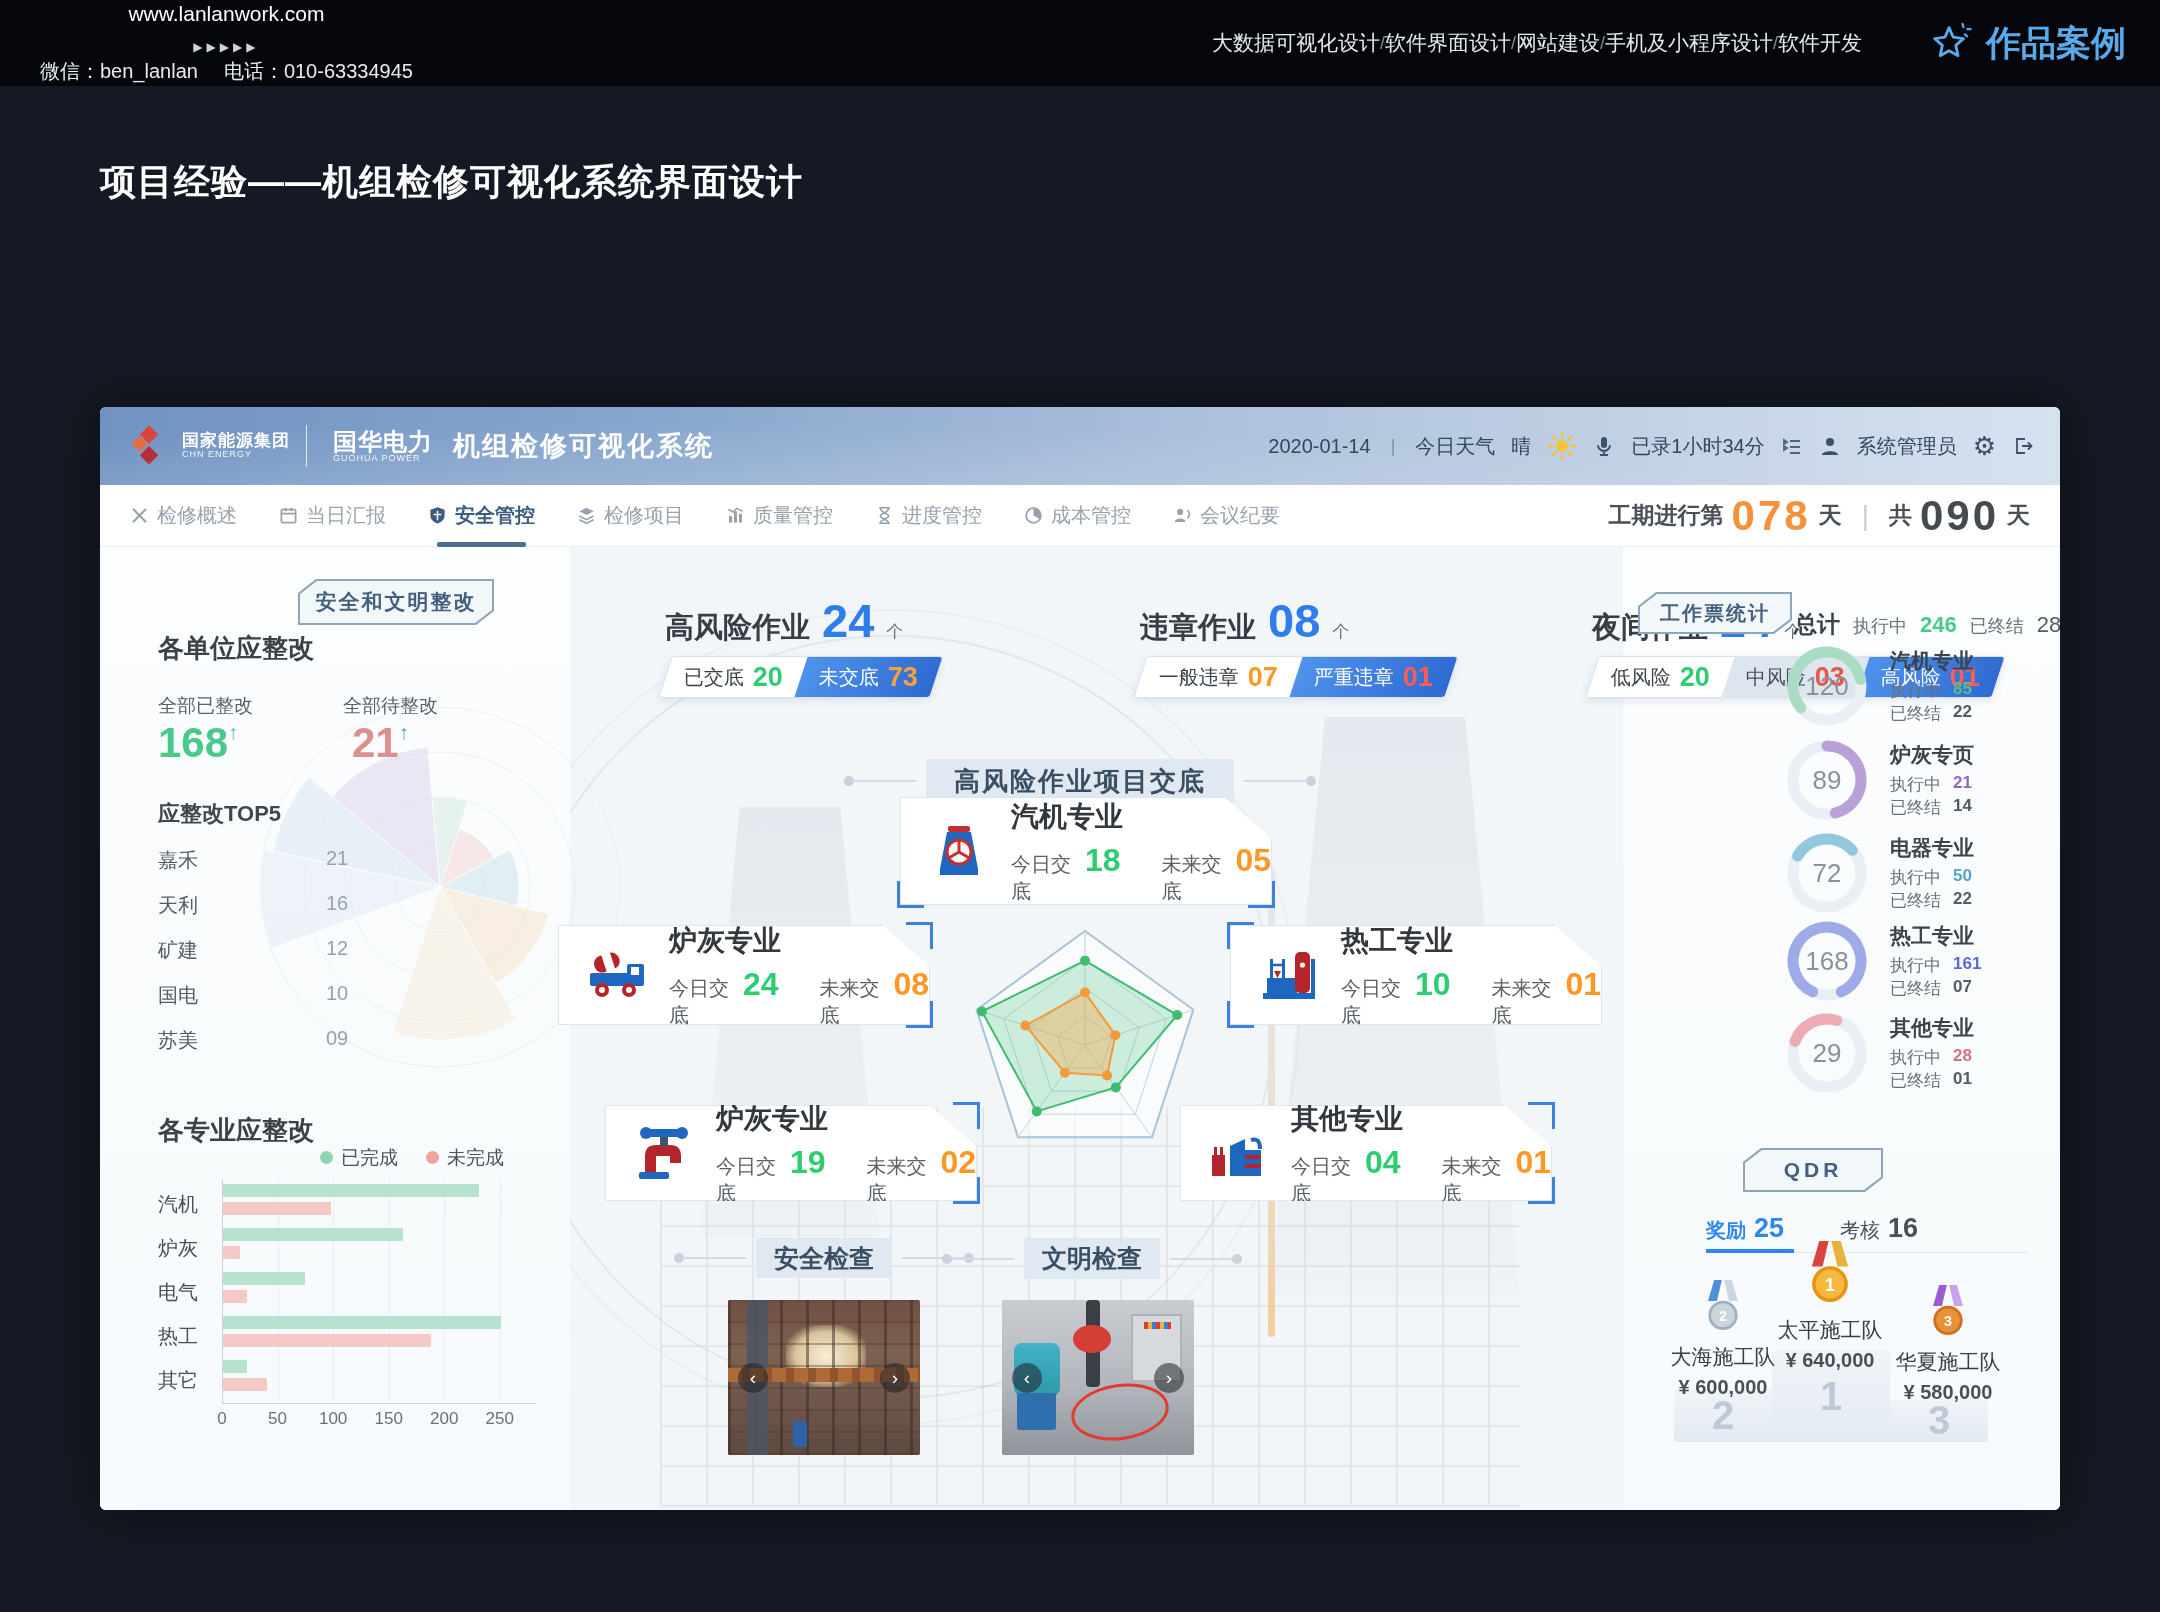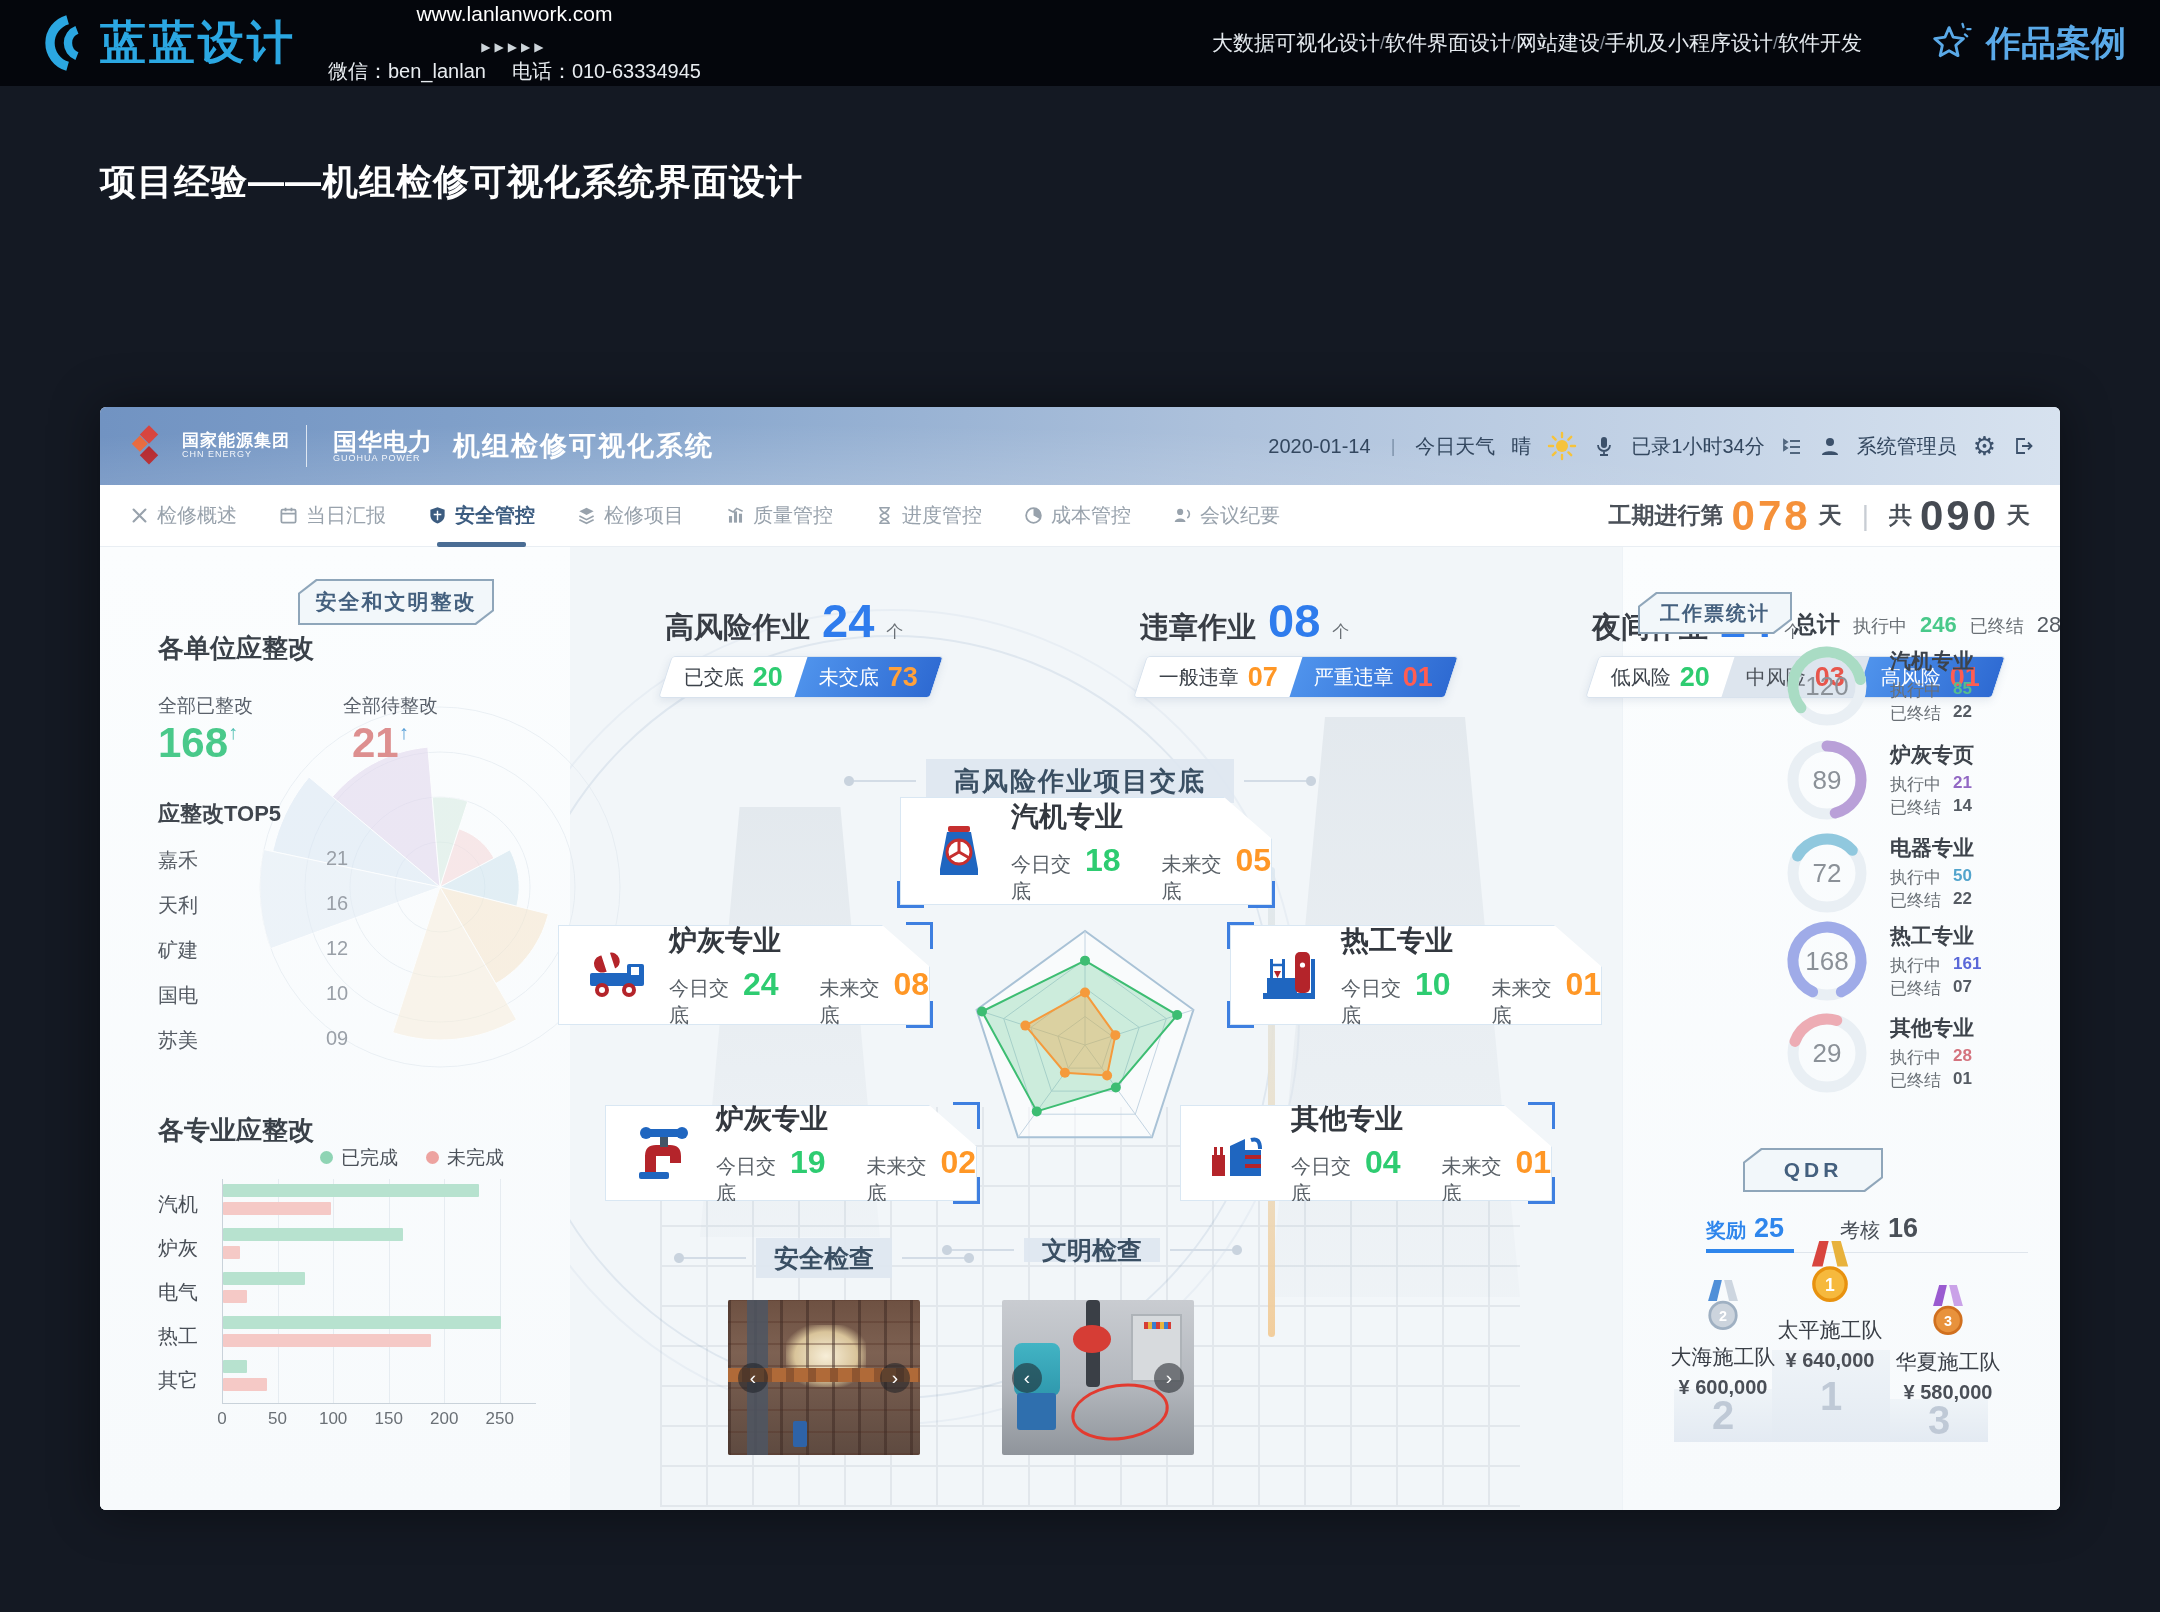--- a/index.html
+++ b/index.html
@@ -192,29 +192,20 @@
   .pcol .team{font-size:21px;color:#3a3f47;white-space:nowrap;}
   .pcol .amount{font-size:20px;font-weight:bold;color:#4a4f57;white-space:nowrap;}
   .step{position:absolute;background:linear-gradient(180deg,#eff4f8,#e3eaf2);color:#bfc9d6;font-size:40px;
     display:flex;align-items:center;justify-content:center;font-weight:bold;z-index:3;border-top:2px solid #f8fafc;}
   svg text{font-family:"Liberation Sans","DejaVu Sans",sans-serif;}
 </style>
 </head>
 <body>
 
 <header class="site-header">
-  <div class="logo-block">
-    <span class="logo-icon">
-      <svg viewBox="0 0 60 60">
-          <path d="M36 5A26 26 0 0 0 36 55" fill="none" stroke="#2ba7e2" stroke-width="10"></path>
-          <path d="M46 16a15 15 0 0 0 0 28" fill="none" stroke="#2ba7e2" stroke-width="9"></path>
-        </svg>
-    </span>
-    <span class="logo-text">蓝蓝设计</span>
-  </div>
   <div class="contact-block">
     <div class="site-line">
       <span>www.lanlanwork.com</span>
       <span class="arrows">▶▶▶▶▶</span>
     </div>
     <div class="contact-line">
       <span>微信：ben_lanlan</span>
       <span>电话：010-63334945</span>
     </div>
   </div>
@@ -706,21 +697,21 @@
             <span>未来交底</span>
               <span class="cnum-o">01</span>
           </span>
         </span>
       </div>
       <span class="br tr"></span>
       <span class="br brr"></span>
     </div>
 
     <div class="band" style="left:656px;top:691px;width:136px;height:40px;font-size:25px;">安全检查</div>
-    <div class="band" style="left:924px;top:691px;width:136px;height:24px;font-size:25px;">文明检查</div>
+    <div class="band" style="left:924px;top:691px;width:136px;height:41px;font-size:25px;">文明检查</div>
 
     <div class="photo" id="photo1">
       <div class="ph" style="left:30%;top:16%;width:42%;height:40%;background:radial-gradient(ellipse,#f7eed8 0%,#d9c49a 55%,rgba(0,0,0,0) 78%);"></div>
       <div class="ph" style="inset:0;background:repeating-linear-gradient(90deg,rgba(60,40,34,.5) 0 3px,rgba(0,0,0,0) 3px 26px),repeating-linear-gradient(0deg,rgba(86,52,40,.38) 0 2px,rgba(0,0,0,0) 2px 22px);"></div>
       <div class="ph" style="left:10%;top:0;width:11%;height:100%;background:#4e5663;opacity:.85;"></div>
       <div class="ph" style="left:0;top:44%;width:100%;height:9%;background:repeating-linear-gradient(90deg,#b06a38 0 14px,#8e5530 14px 22px);"></div>
       <div class="ph" style="left:34%;bottom:5%;width:7%;height:17%;background:#2e63a8;border-radius:2px;"></div>
       <span class="arrow prev">‹</span>
       <span class="arrow next">›</span>
     </div>

